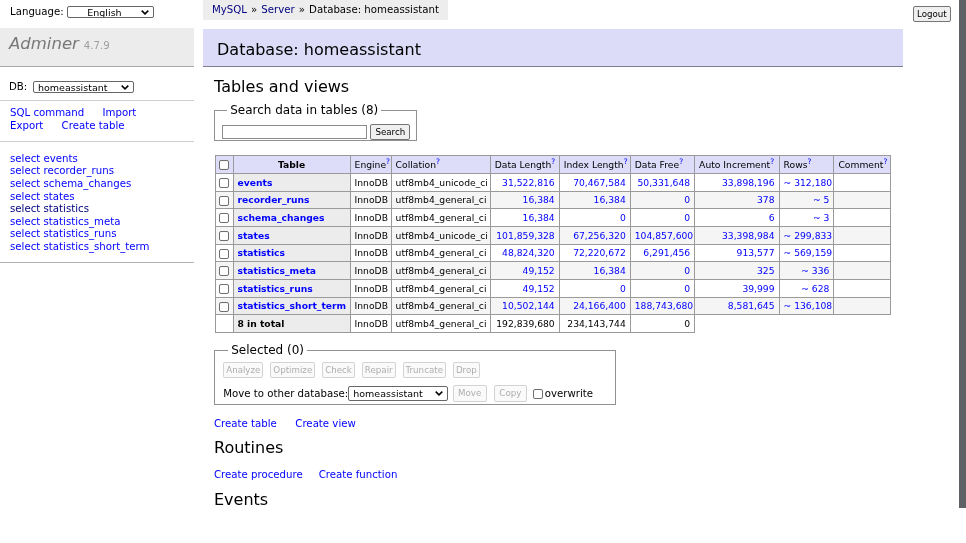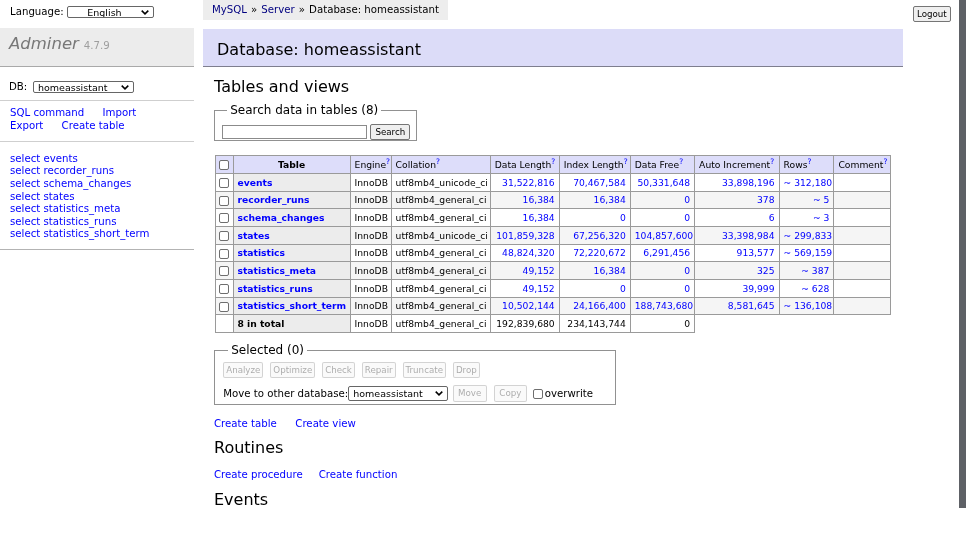--- a/index.html
+++ b/index.html
@@ -162,20 +162,21 @@
         </svg></span>
   </div>
   <div id="menu-links">
     <a>SQL command</a> <a>Import</a> <a>Export</a> <a>Create table</a>
   </div>
   <div id="menu-tables">
     <div class="trow"><a>select</a> <a>events</a></div>
     <div class="trow"><a>select</a> <a>recorder_runs</a></div>
     <div class="trow"><a>select</a> <a>schema_changes</a></div>
     <div class="trow"><a>select</a> <a>states</a></div>
+    <div class="trow"><a class="visited">select</a> <a class="visited">statistics</a></div>
     <div class="trow"><a>select</a> <a>statistics_meta</a></div>
     <div class="trow"><a>select</a> <a>statistics_runs</a></div>
     <div class="trow"><a>select</a> <a>statistics_short_term</a></div>
   </div>
 </div>
 
 <div id="content">
   <h2>Database: homeassistant</h2>
   <h3 id="tables-heading">Tables and views</h3>
 
@@ -275,21 +276,21 @@
       </tr>
       <tr class="even">
         <td class="cbc"><input class="cb" type="checkbox" style=""></td>
         <th><a>statistics_meta</a></th>
         <td>InnoDB</td>
         <td>utf8mb4_general_ci</td>
         <td class="num"><a>49,152</a></td>
         <td class="num"><a>16,384</a></td>
         <td class="num"><a>0</a></td>
         <td class="num"><a>325</a></td>
-        <td class="num"><a>~ 387</a></td>
+        <td class="num"><a>~ 336</a></td>
         <td></td>
       </tr>
       <tr>
         <td class="cbc"><input class="cb" type="checkbox" style=""></td>
         <th><a>statistics_runs</a></th>
         <td>InnoDB</td>
         <td>utf8mb4_general_ci</td>
         <td class="num"><a>49,152</a></td>
         <td class="num"><a>0</a></td>
         <td class="num"><a>0</a></td>

